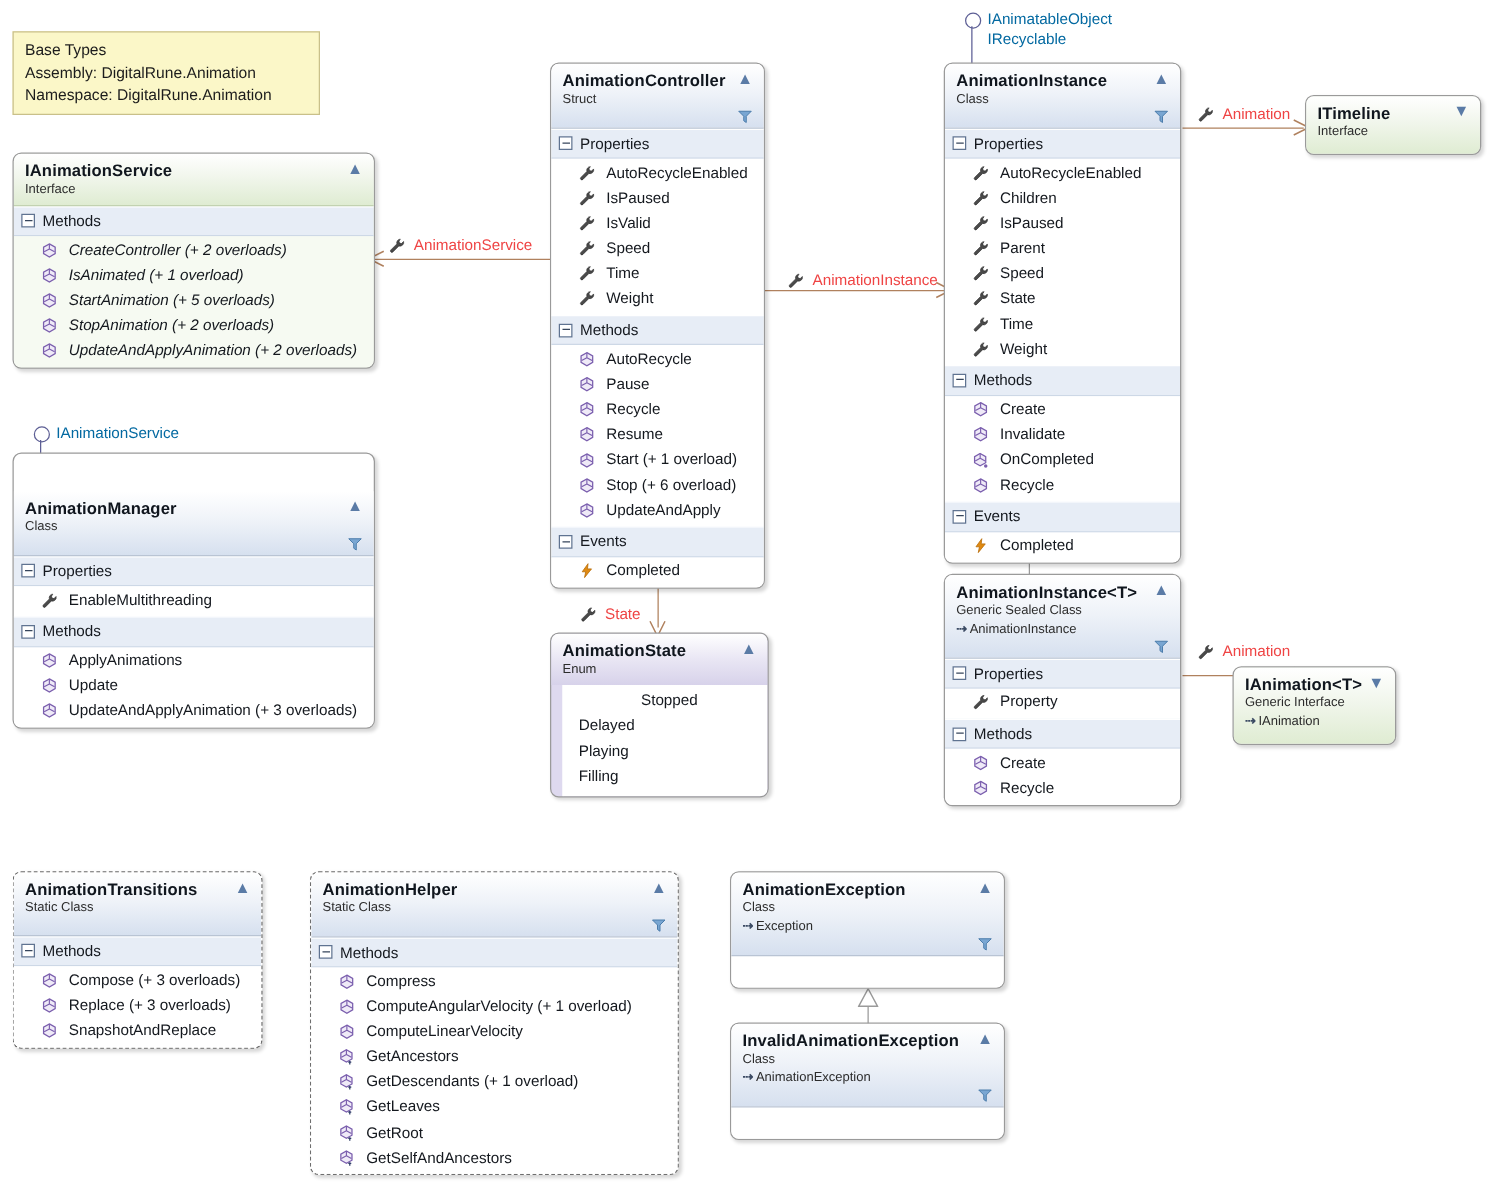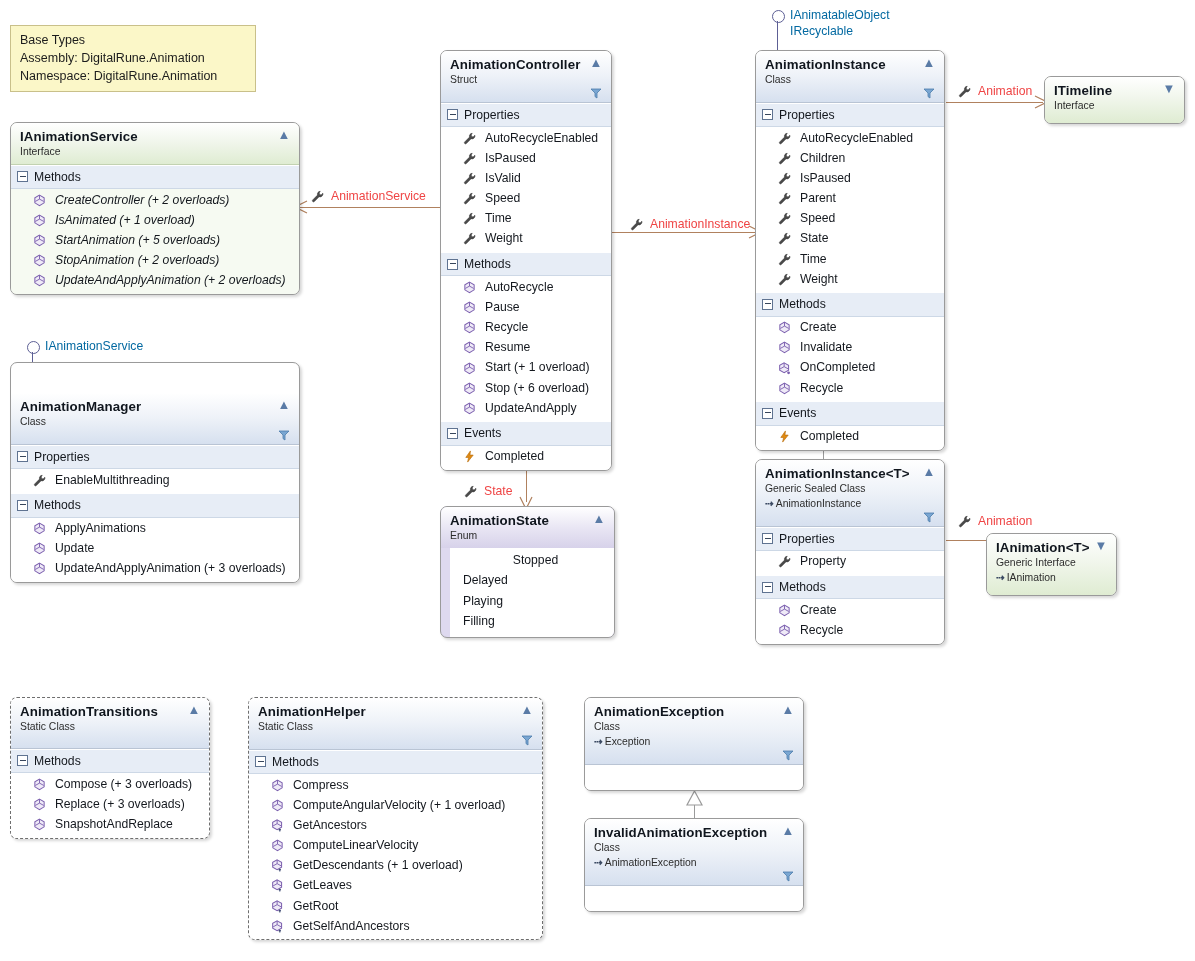--- a/index.html
+++ b/index.html
@@ -773,32 +773,32 @@
         </div>
       <div class="mem">
           <span class="ico"><svg width="13" height="13" viewBox="0 0 14 14">
               <path d="M7 1.2 12 4v5.5L7 12.5 2 9.5V4z" fill="#efeaf7" stroke="#7b5fae" stroke-width="1.1"></path>
               <path d="M7 1.2v4.3M7 5.5 2.5 8M7 5.5 11.5 8" stroke="#7b5fae" stroke-width="1"></path>
             </svg></span>
           <span>ComputeAngularVelocity (+ 1 overload)</span>
         </div>
       <div class="mem">
           <span class="ico"><svg width="13" height="13" viewBox="0 0 14 14">
+              <path d="M7 1.2 12 4v5.5L7 12.5 2 9.5V4z" fill="#efeaf7" stroke="#7b5fae" stroke-width="1.1"></path>
+              <path d="M7 1.2v4.3M7 5.5 2.5 8M7 5.5 11.5 8" stroke="#7b5fae" stroke-width="1"></path>
+            </svg></span>
+          <span>ComputeLinearVelocity</span>
+        </div>
+      <div class="mem">
+          <span class="ico"><svg width="13" height="13" viewBox="0 0 14 14">
               <path d="M6.6 .9 11.4 3.6v5.2L6.6 11.5 1.8 8.8V3.6z" fill="#efeaf7" stroke="#7b5fae" stroke-width="1.1"></path>
               <path d="M6.6 .9v4.1M6.6 5 2.3 7.4M6.6 5l4.3 2.4" stroke="#7b5fae" stroke-width="1"></path>
               <path d="M9.5 10.5v3M8.2 11.6h2.6" stroke="#33406b" stroke-width="1.1"></path>
             </svg></span>
           <span>GetAncestors</span>
-        </div>
-      <div class="mem">
-          <span class="ico"><svg width="13" height="13" viewBox="0 0 14 14">
-              <path d="M7 1.2 12 4v5.5L7 12.5 2 9.5V4z" fill="#efeaf7" stroke="#7b5fae" stroke-width="1.1"></path>
-              <path d="M7 1.2v4.3M7 5.5 2.5 8M7 5.5 11.5 8" stroke="#7b5fae" stroke-width="1"></path>
-            </svg></span>
-          <span>ComputeLinearVelocity</span>
         </div>
       <div class="mem">
           <span class="ico"><svg width="13" height="13" viewBox="0 0 14 14">
               <path d="M6.6 .9 11.4 3.6v5.2L6.6 11.5 1.8 8.8V3.6z" fill="#efeaf7" stroke="#7b5fae" stroke-width="1.1"></path>
               <path d="M6.6 .9v4.1M6.6 5 2.3 7.4M6.6 5l4.3 2.4" stroke="#7b5fae" stroke-width="1"></path>
               <path d="M9.5 10.5v3M8.2 11.6h2.6" stroke="#33406b" stroke-width="1.1"></path>
             </svg></span>
           <span>GetDescendants (+ 1 overload)</span>
         </div>
       <div class="mem">

